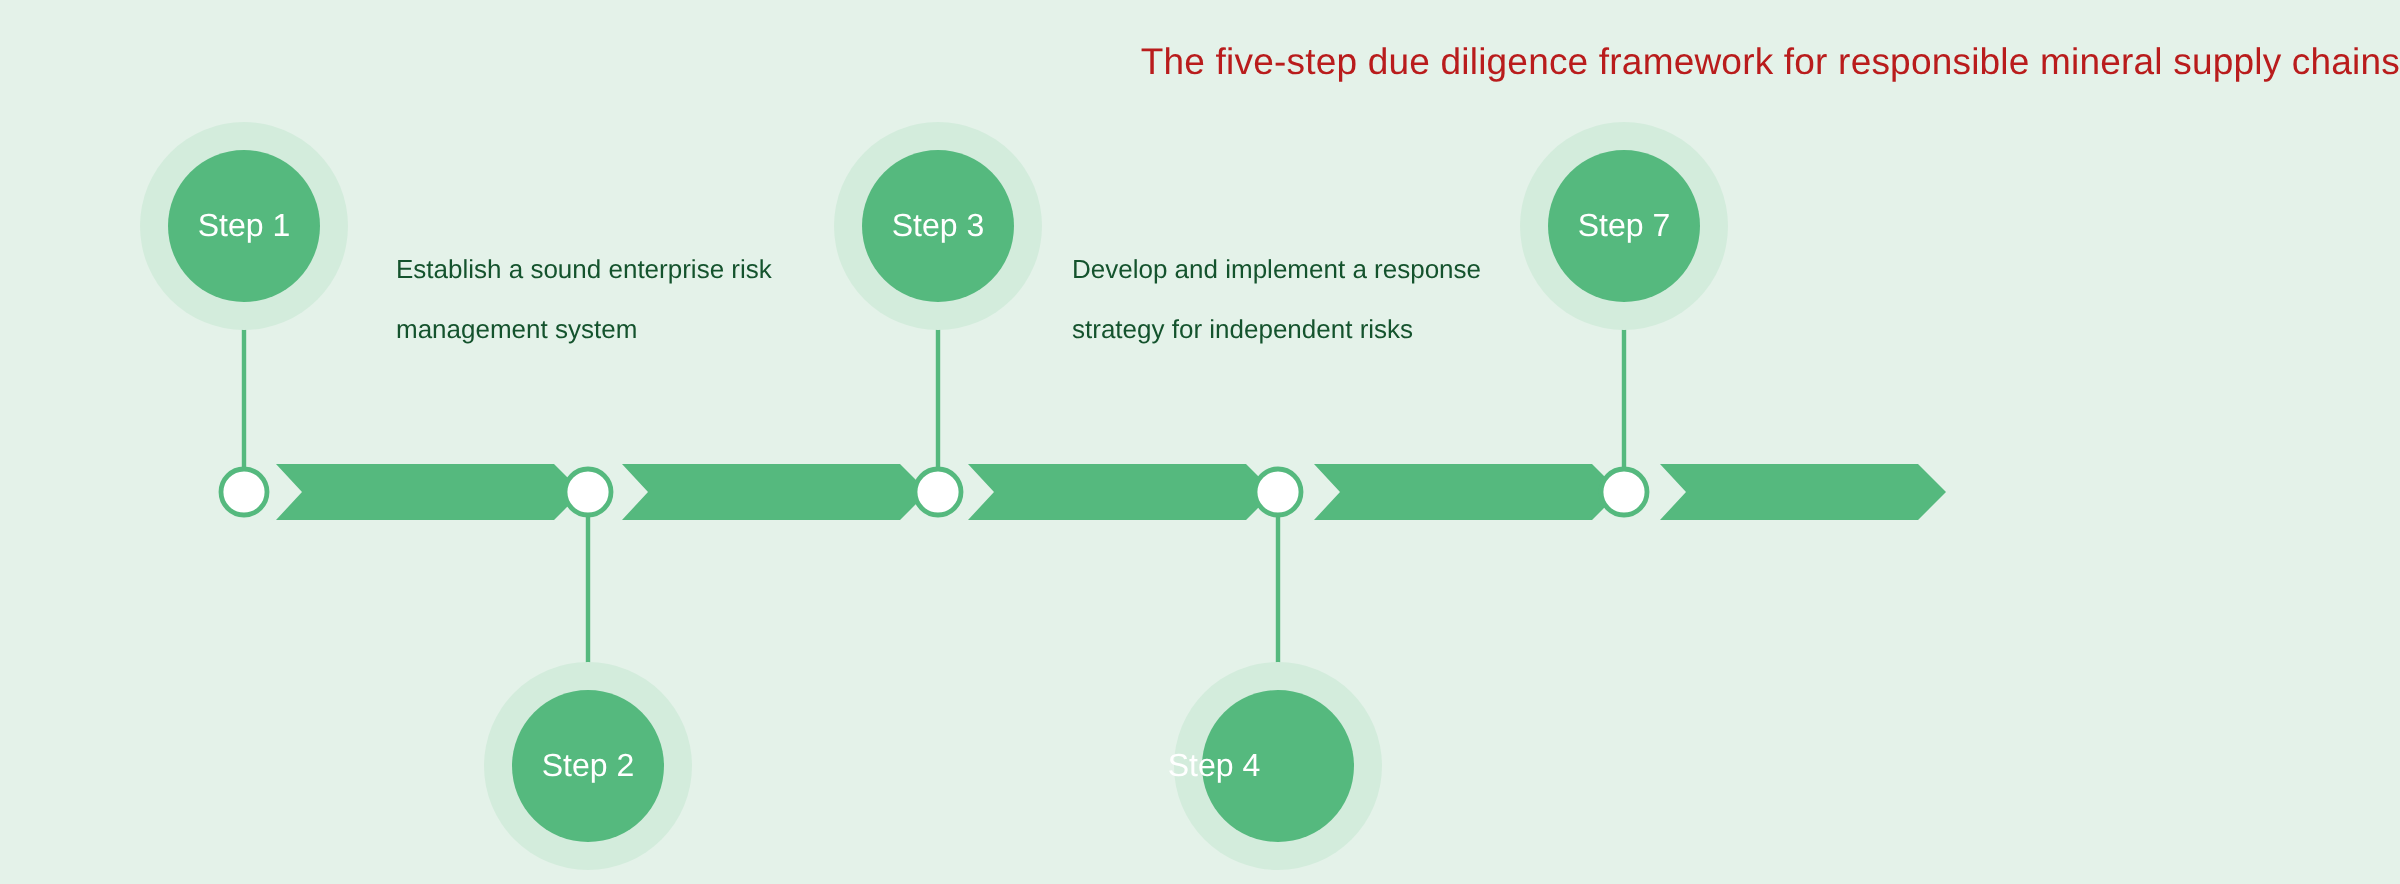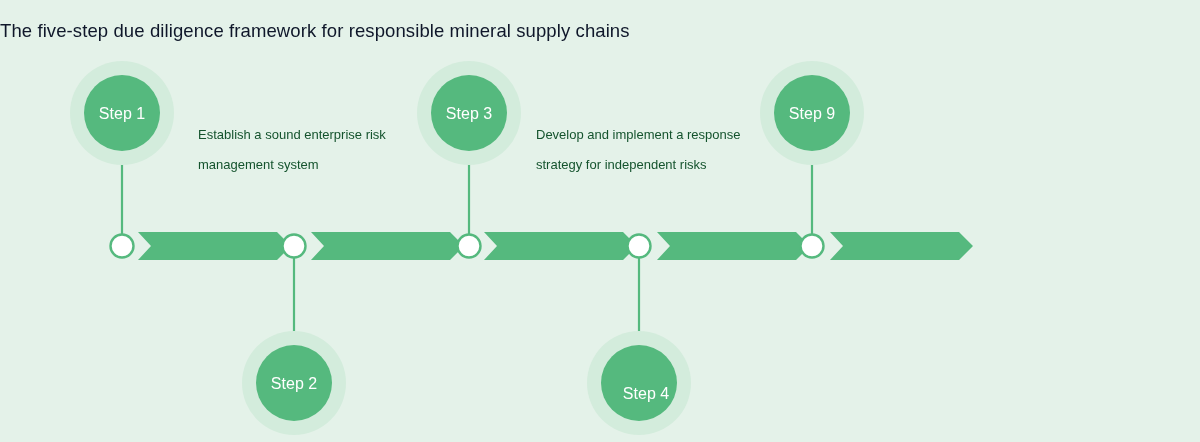--- a/index.html
+++ b/index.html
@@ -18,23 +18,23 @@
   #infographic {
     position: relative;
     width: 1200px;
     height: 442px;
   }
   .diagram-title {
     position: absolute;
     left: 0;
     top: 20px;
     width: 1200px;
-    text-align: left;
+    text-align: right;
     font-size: 18.5px;
-    color: #0f172a;
+    color: #b91c1c;
     letter-spacing: 0.1px;
     white-space: nowrap;
   }
   
   #canvas {
     position: absolute;
     left: 0;
     top: 0;
     width: 1200px;
     height: 442px;
@@ -108,19 +108,19 @@
       <g>
         <circle cx="812" cy="113" r="52" fill="#d3ecdc"></circle>
         <circle cx="812" cy="113" r="38" fill="#55b97e"></circle>
       </g>
     </g>
   </svg>
 
   <div class="step-label" style="left:122px; top:114px;">Step 1</div>
   <div class="step-label" style="left:294px; top:384px;">Step 2</div>
   <div class="step-label" style="left:469px; top:114px;">Step 3</div>
-  <div class="step-label" style="left:646px; top:384px;margin-top:10px;">Step 4</div>
-  <div class="step-label" style="left:812px; top:114px;">Step 9</div>
+  <div class="step-label" style="left:607px; top:384px;">Step 4</div>
+  <div class="step-label" style="left:812px; top:114px;">Step 7</div>
 
   <div class="desc" style="left:198px; top:120px; width:190px;">Establish a sound enterprise risk management system</div>
   <div class="desc" style="left:536px; top:120px; width:215px;">Develop and implement a response strategy for independent risks</div>
 
 </div>
 
 </body></html>

